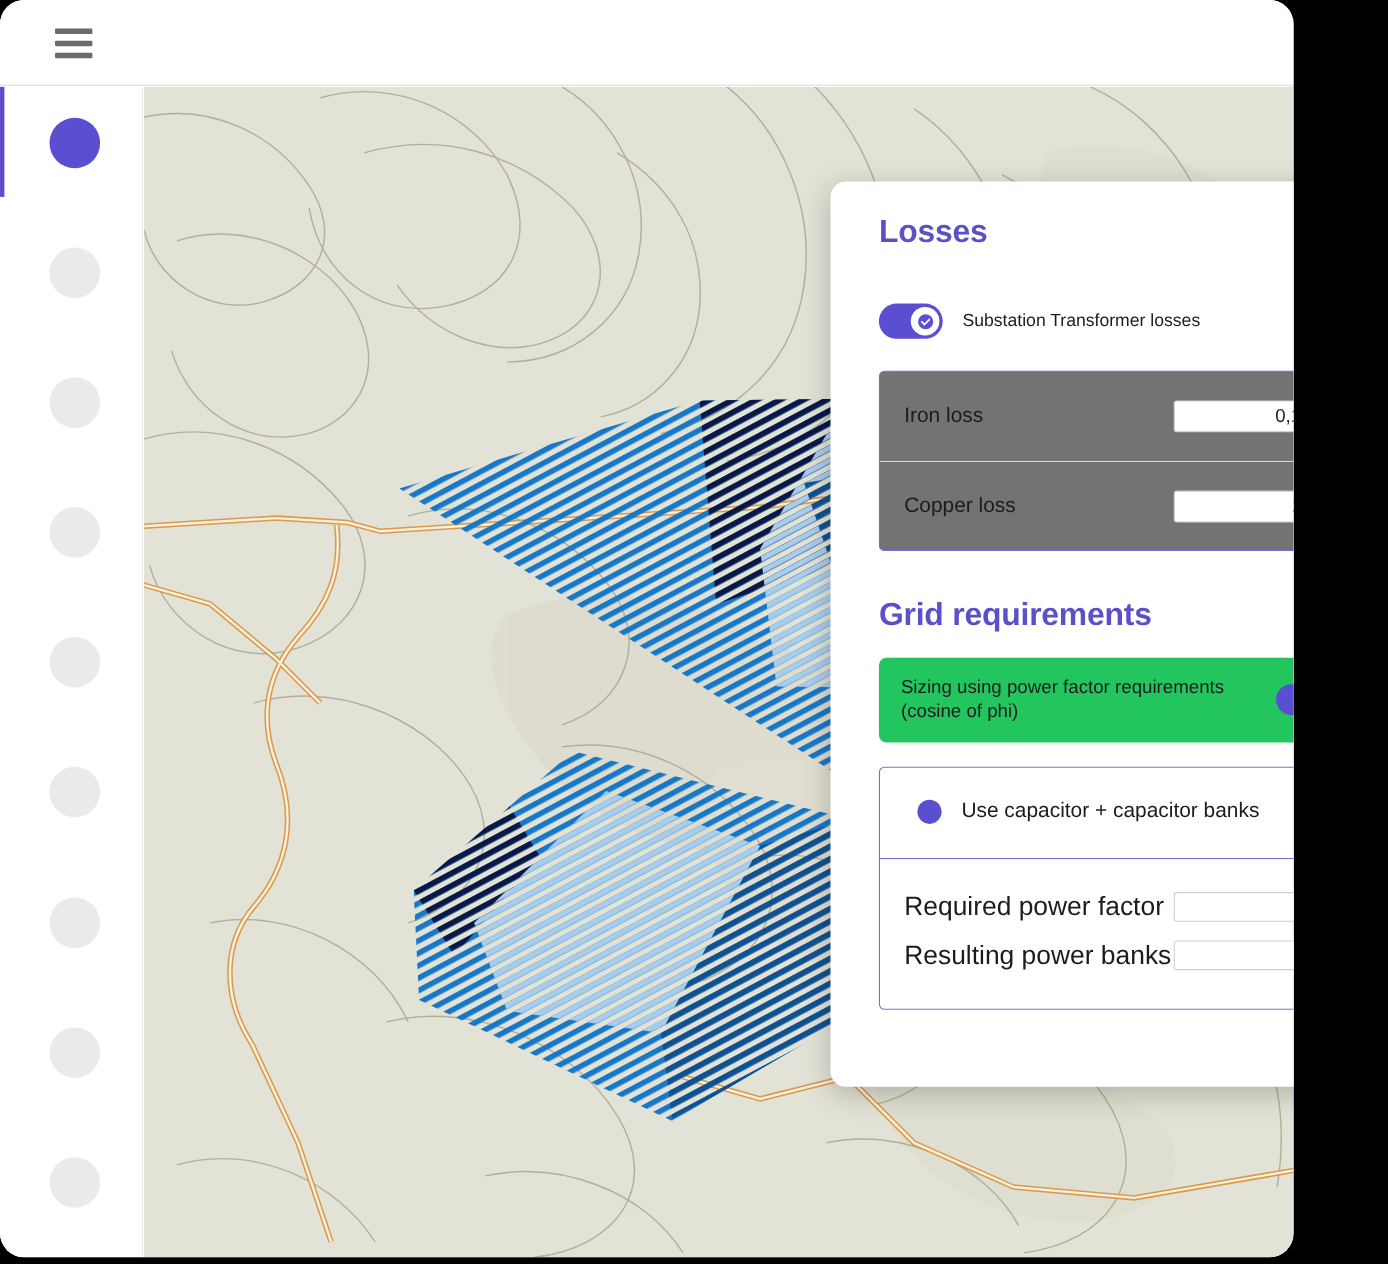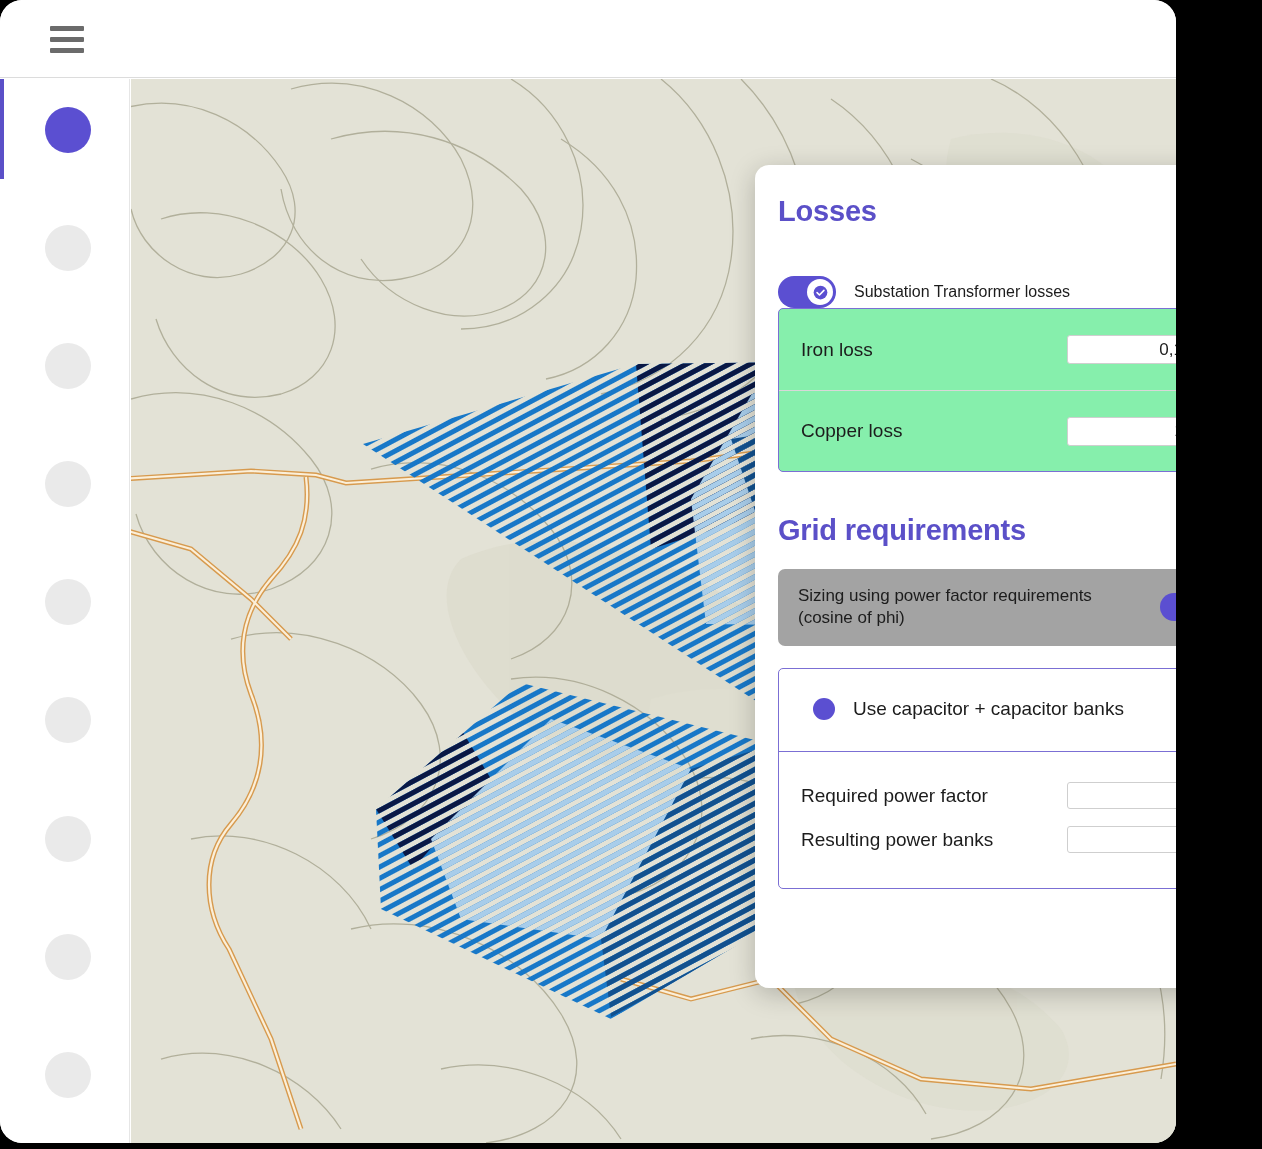--- a/index.html
+++ b/index.html
@@ -108,21 +108,21 @@
     left: 755px;
     top: 165px;
     width: 503px;
     height: 823px;
     background: #ffffff;
     border-radius: 14px;
     box-shadow: 0 6px 26px rgba(0,0,0,0.22);
     padding: 0;
   }
 
-  .panel-inner { padding: 30px 28px 0 23px; }
+  .panel-inner { padding: 30px 28px 0 44px; }
 
   .section-title {
     color: #5b50c8;
     font-size: 29px;
     font-weight: bold;
     letter-spacing: -0.2px;
   }
 
   
   .toggle-row-plain {
@@ -159,21 +159,22 @@
 
   .toggle-label {
     font-size: 16px;
     color: #1c1c1c;
   }
 
   
   .card {
     border: 1px solid #7b6fd4;
     border-radius: 5px;
-    background: #86efac;
+    margin-top: 29px;
+    background: #737373;
   }
 
   .card-row {
     display: flex;
     align-items: center;
     justify-content: space-between;
     padding: 0 22px;
     height: 81px;
   }
   .card-row + .card-row { border-top: 1px solid #d8d8d8; }
@@ -190,21 +191,21 @@
     font-size: 17px;
     color: #1c1c1c;
     text-align: right;
     padding: 0 8px;
     outline: none;
   }
 
   
   .grey-strip {
     margin-top: 22px;
-    background: #a3a3a3;
+    background: #22c55e;
     border-radius: 7px;
     padding: 16px 20px;
     display: flex;
     align-items: center;
     justify-content: space-between;
     gap: 16px;
   }
   .grey-strip .txt {
     font-size: 17px;
     color: #1c1c1c;
@@ -235,21 +236,21 @@
   .radio-dot.selected { background: #5b4fd1; }
   .radio-label { font-size: 19px; color: #1c1c1c; }
 
   .pf-area { border-top: 1px solid #7b6fd4; padding: 22px 22px 26px 22px; }
   .pf-row {
     display: flex;
     align-items: center;
     justify-content: space-between;
     height: 44px;
   }
-  .pf-label { font-size: 19px; color: #1c1c1c; }
+  .pf-label { font-size: 24px; color: #1c1c1c; }
   .pf-field {
     width: 140px;
     height: 27px;
     border: 1px solid #cfcfcf;
     border-radius: 3px;
     background: #ffffff;
     font-family: "Liberation Sans", sans-serif;
     font-size: 17px;
     text-align: right;
     padding: 0 8px;

